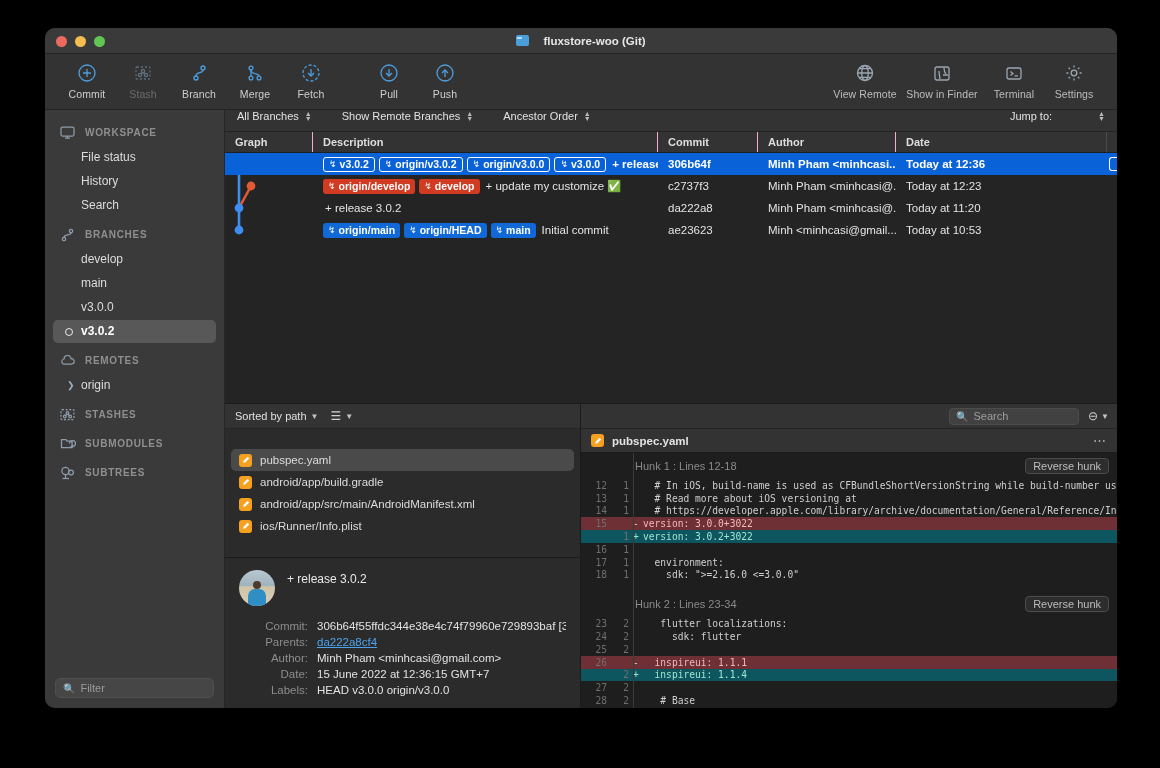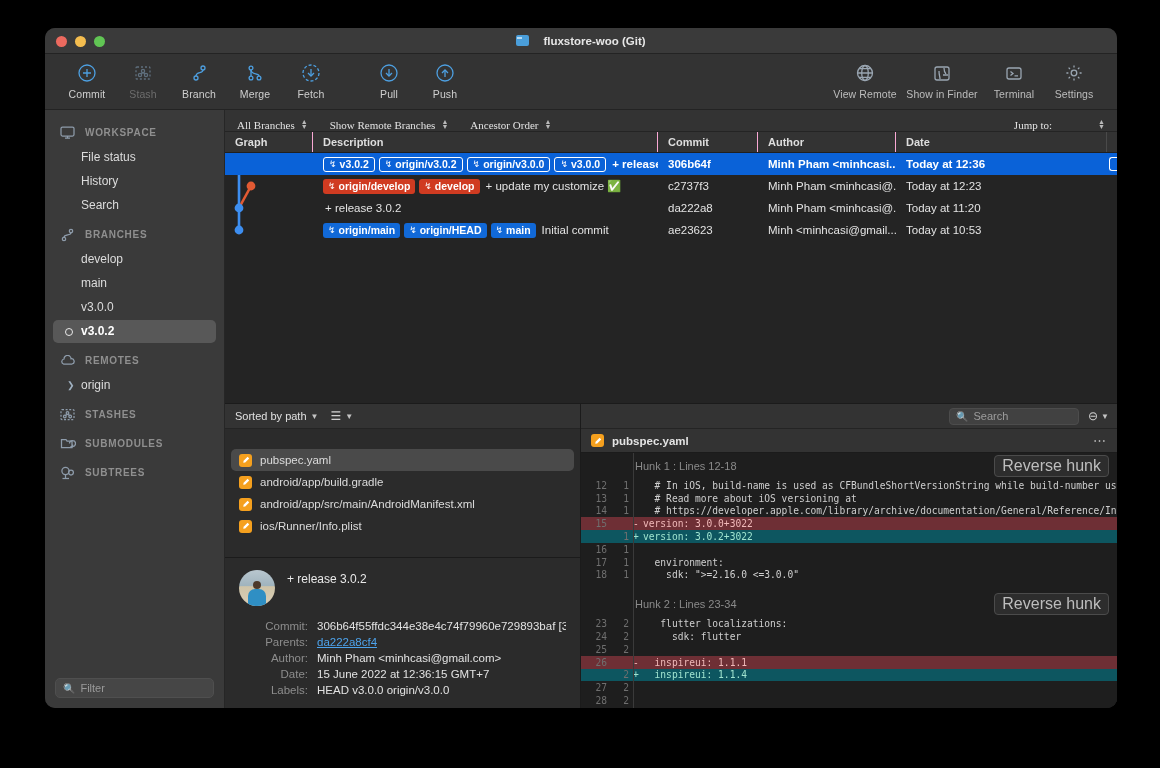--- a/index.html
+++ b/index.html
@@ -149,24 +149,24 @@
   .filter-box .ph { font-size: 11px; color: #9a9a9a; }
 
   
   .main { flex: 1; display: flex; flex-direction: column; min-width: 0; background:#242424; }
 
   
   .histbar {
     height: 22px;
     background: #333333;
     border-bottom: 1px solid #242424;
-    display: flex; align-items: flex-end;
+    display: flex; align-items: flex-start;
     padding: 0 8px;
-    gap: 8px;
-    font-size: 11px; color: #dcdcdc; font-family: Liberation Serif, serif;
+    gap: 16px;
+    font-size: 11px; color: #dcdcdc;
   }
   .popbtn {
     display: flex; align-items: center; gap: 6px;
     padding: 0 10px 0 4px;
   }
   .popbtn .pl { font-size: 11px; color: #e2e2e2; }
   .stepper {
     display: inline-flex; flex-direction: column;
     line-height: 5px; color: #b9b9b9; font-size: 7px;
   }
@@ -319,21 +319,21 @@
   .dp-body { flex: 1; overflow: hidden; position: relative; background: #1e1e1e; }
   .hunkhdr {
     height: 26px; display: flex; align-items: center;
     padding-left: 54px; padding-right: 8px;
     font-size: 11px; color: #8a8a8a;
     position: relative;
     text-align: right;
   }
   .revbtn {
     margin-left: auto;
-    font-size: 16px; color: #bdbdbd;
+    font-size: 11px; color: #bdbdbd;
     border: 1px solid #4b4b4b; border-radius: 4px;
     padding: 1px 7px; background: #2d2d2d;
   }
   .dline {
     display: flex; align-items: center;
     height: 12.8px;
     font-family: "DejaVu Sans Mono", monospace;
     font-size: 9.6px;
     color: #cfcfcf;
     white-space: pre;
@@ -870,21 +870,21 @@
                 <span>Hunk 2 : Lines 23-34</span>
                 <span class="revbtn">Reverse hunk</span>
               </div>
 
               <div class="dline"><span class="ln">23</span><span class="ln2">2</span><span class="sgn"></span><span class="ltxt">   flutter_localizations:</span></div>
               <div class="dline"><span class="ln">24</span><span class="ln2">2</span><span class="sgn"></span><span class="ltxt">     sdk: flutter</span></div>
               <div class="dline"><span class="ln">25</span><span class="ln2">2</span><span class="sgn"></span><span class="ltxt"></span></div>
               <div class="dline del"><span class="ln">26</span><span class="ln2"></span><span class="sgn">-</span><span class="ltxt">  inspireui: 1.1.1</span></div>
               <div class="dline add"><span class="ln"></span><span class="ln2">2</span><span class="sgn">+</span><span class="ltxt">  inspireui: 1.1.4</span></div>
               <div class="dline"><span class="ln">27</span><span class="ln2">2</span><span class="sgn"></span><span class="ltxt"></span></div>
-              <div class="dline"><span class="ln">28</span><span class="ln2">2</span><span class="sgn"></span></div>
+              <div class="dline"><span class="ln">28</span><span class="ln2">2</span><span class="sgn"></span><span class="ltxt">   # Base</span></div>
               <div class="dline"><span class="ln">29</span><span class="ln2">2</span><span class="sgn"></span><span class="ltxt">   intl: 0.17.0</span></div>
             </div>
           </div>
 
         </div>
       </div>
     </div>
   </div>
 </div>
 

